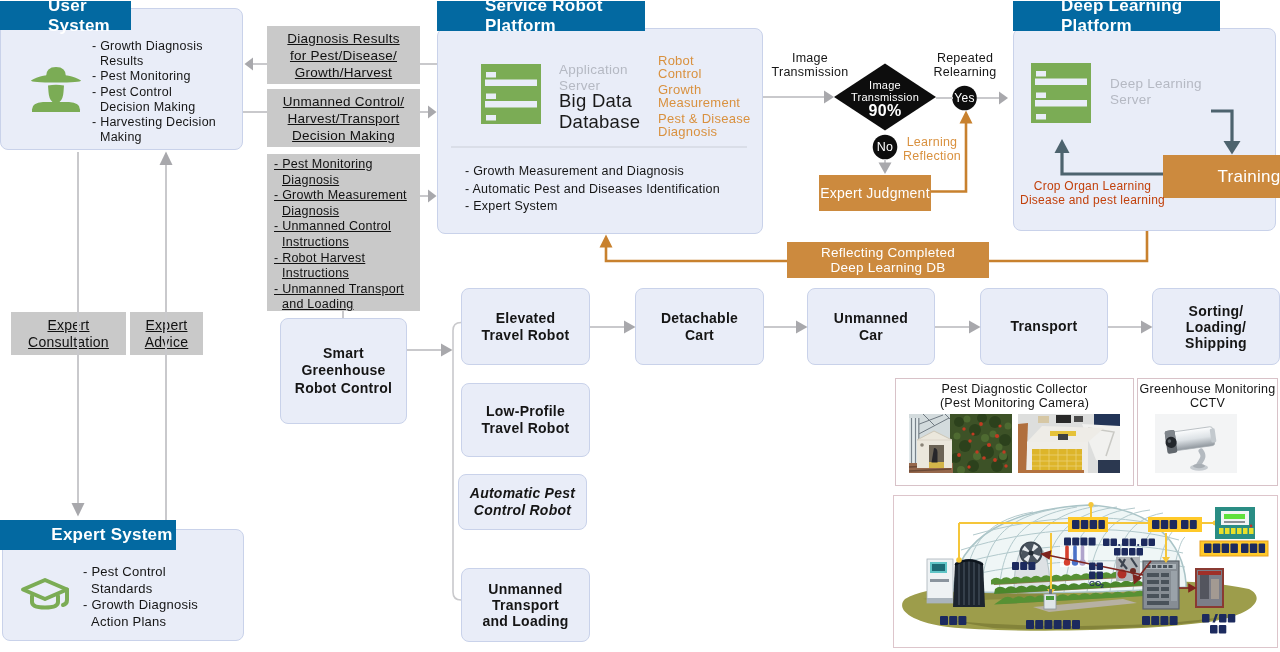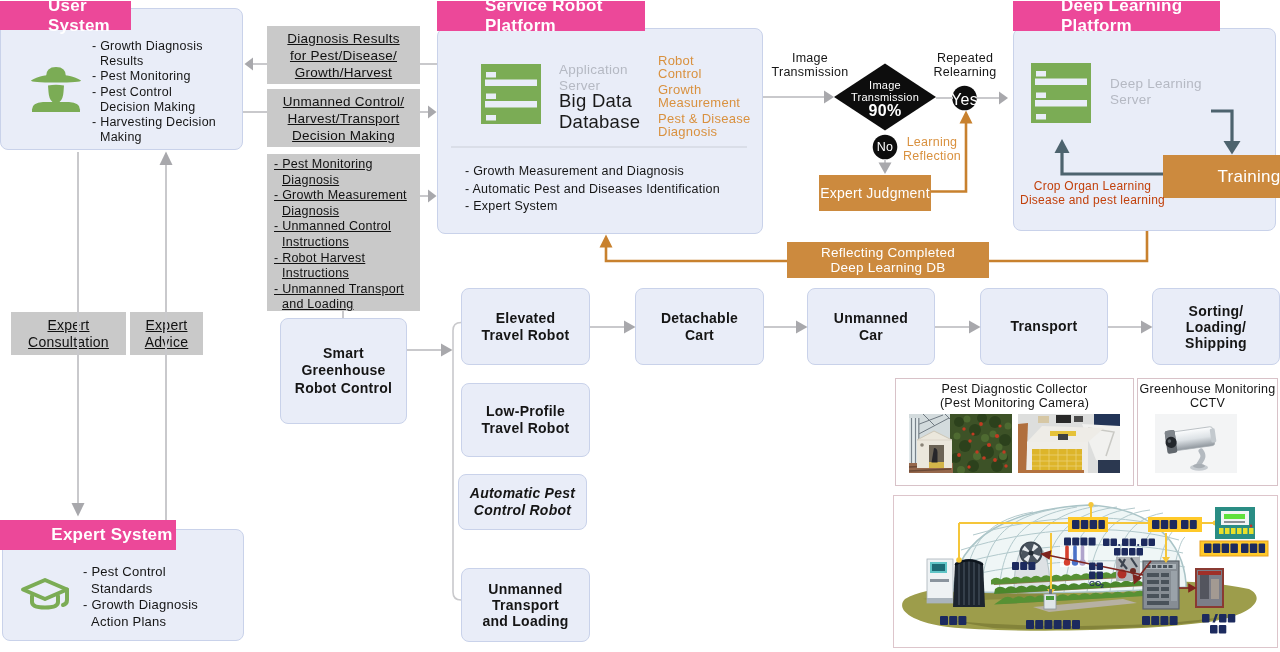--- a/index.html
+++ b/index.html
@@ -1,20 +1,20 @@
 <!DOCTYPE html>
 <html><head>
 <meta charset="utf-8">
 <style>
   html,body{margin:0;padding:0;}
   body{width:1280px;height:652px;position:relative;background:#fff;
        font-family:"Liberation Sans",sans-serif;color:#151515;overflow:hidden;letter-spacing:0.25px;}
   .abs{position:absolute;}
   .lav{position:absolute;background:#e9edf8;border:1px solid #c9d2ea;border-radius:8px;box-sizing:border-box;}
-  .hdr{position:absolute;background:#ec4899;color:#fff;font-weight:bold;display:flex;align-items:center;justify-content:center;box-sizing:border-box;font-size:17px;padding-left:48px;}
+  .hdr{position:absolute;background:#0369a1;color:#fff;font-weight:bold;display:flex;align-items:center;justify-content:center;box-sizing:border-box;font-size:17px;padding-left:48px;}
   .gray{position:absolute;background:#c9c9c9;color:#111;box-sizing:border-box;text-decoration:underline;}
   .cen{display:flex;align-items:center;justify-content:center;text-align:center;}
   .rb{position:absolute;background:#e9edf8;border:1px solid #c9d2ea;border-radius:8px;box-sizing:border-box;
       display:flex;align-items:center;justify-content:center;text-align:center;font-weight:bold;font-size:14px;line-height:17px;}
   svg.ov{position:absolute;left:0;top:0;pointer-events:none;}
   .orangebox{position:absolute;background:#cc8a3e;color:#fff;display:flex;align-items:center;justify-content:center;text-align:center;}
 </style>
 </head>
 <body>
 
@@ -76,21 +76,21 @@
   - Automatic Pest and Diseases Identification<br>
   - Expert System
 </div>
 
 <div class="abs cen" style="left:760px;top:52px;width:100px;font-size:12.5px;line-height:13.5px;">Image<br>Transmission</div>
 <div class="abs cen" style="left:915px;top:52px;width:100px;font-size:12.5px;line-height:13.5px;">Repeated<br>Relearning</div>
 <div class="abs" style="left:830px;top:80px;width:110px;text-align:center;color:#fff;">
   <div style="font-size:11px;line-height:11.5px;">Image<br>Transmission</div>
   <div style="font-size:16px;font-weight:bold;line-height:16px;">90%</div>
 </div>
-<div class="abs cen" style="left:944.5px;top:91px;width:40px;font-size:16px;color:#fff;">Yes</div>
+<div class="abs cen" style="left:944.5px;top:91px;width:40px;font-size:12px;color:#fff;">Yes</div>
 <div class="abs cen" style="left:865px;top:140px;width:40px;font-size:12.5px;color:#fff;">No</div>
 <div class="abs cen" style="left:882px;top:136px;width:100px;font-size:12.5px;line-height:13.8px;color:#d9913f;">Learning<br>Reflection</div>
 <div class="orangebox" style="left:819px;top:175px;width:112px;height:36px;font-size:14px;">Expert Judgment</div>
 <div class="orangebox" style="left:787px;top:242px;width:202px;height:36px;font-size:13.5px;line-height:15.5px;">Reflecting Completed<br>Deep Learning DB</div>
 
 <div class="lav" style="left:1013px;top:28px;width:263px;height:203px;"></div>
 <div class="hdr" style="left:1013px;top:1px;width:207px;height:30px;">Deep Learning Platform</div>
 <svg class="abs" style="left:1031px;top:63px;" width="60" height="60" viewBox="0 0 60 60">
   <rect x="0" y="0" width="60" height="60" fill="#7bac55"></rect>
   <g fill="#e9edf8">

